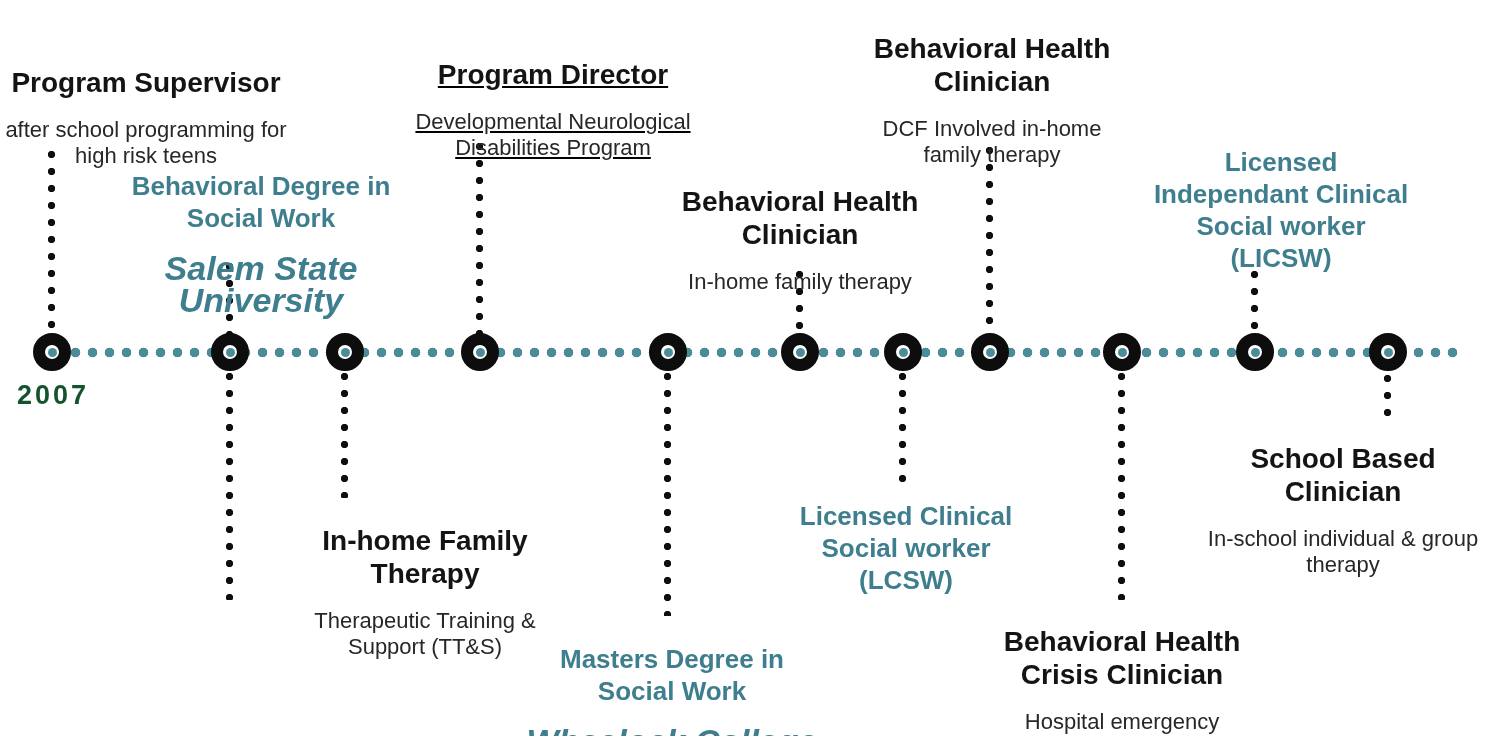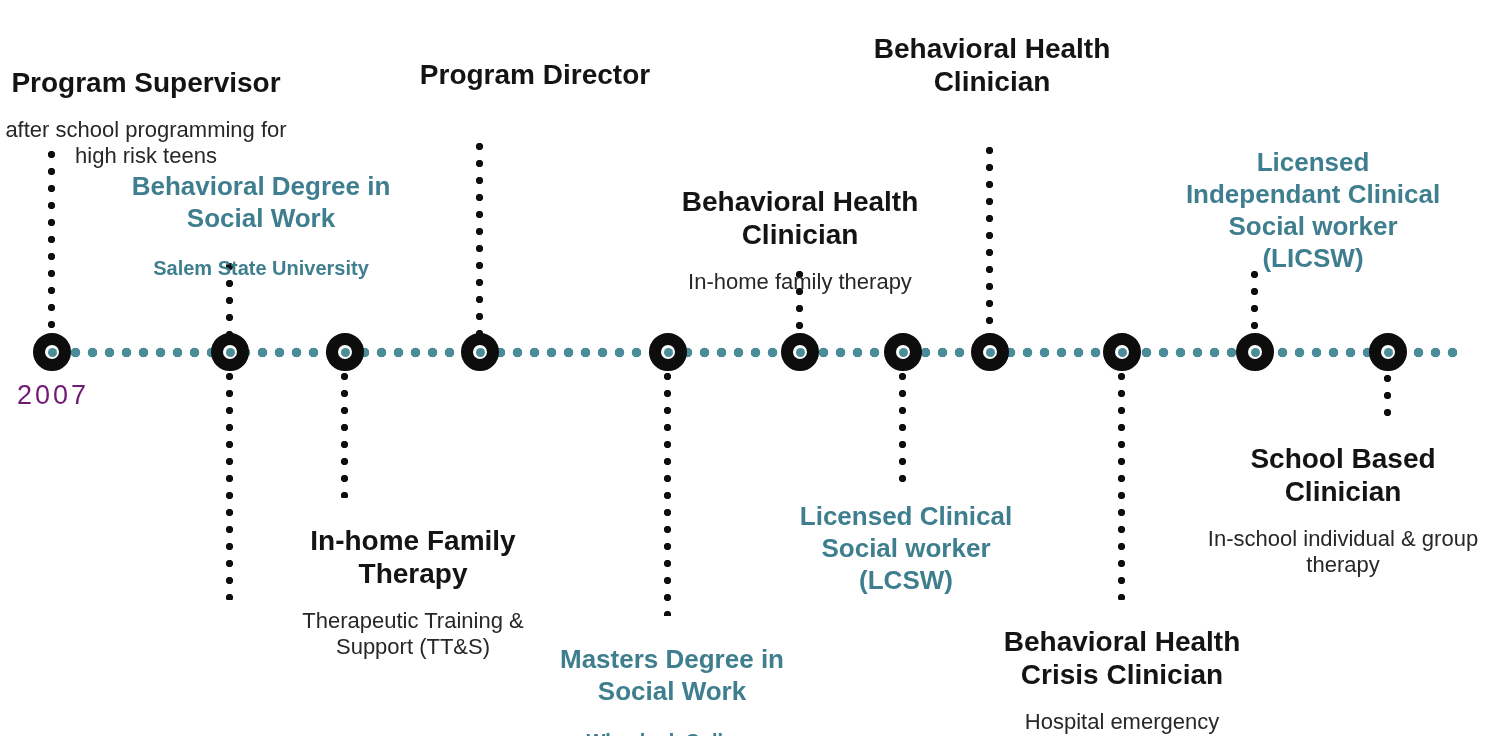--- a/index.html
+++ b/index.html
@@ -67,30 +67,31 @@
     line-height:26px;
     color:var(--sub-ink);
   }
   .label.teal .title{
     color:var(--teal);
     font-size:26px;
     line-height:32px;
   }
   .label.teal .italicline{
     font-weight:bold;
-    font-size:20px;
+    font-style:italic;
+    font-size:34px;
     line-height:32px;
     color:var(--teal);
   }
   .year{
     position:absolute;
-    font-weight:normal;
+    font-weight:bold;
     font-size:27px;
     letter-spacing:3px;
-    color:#701a75;
+    color:#14532d;
   }
 </style>
 </head>
 <body>
 
 <div class="canvas">
 
   <div class="axis" style="left:50px;top:347px;width:1408px;"></div>
 
   <div class="vdots" style="left:47px;top:146px;height:190px;"></div>
@@ -126,29 +127,31 @@
 high risk teens</div>
   </div>
 
   <div class="label teal" style="left:91px;top:152px;width:340px;">
     <div class="title">Behavioral Degree in
 Social Work</div>
     <div class="italicline">Salem State University</div>
   </div>
 
 
-  <div class="label" style="left:263px;top:506px;width:300px;">
+  <div class="label" style="left:275px;top:506px;width:300px;">
     <div class="title">In-home Family
 Therapy</div>
     <div class="sub">Therapeutic Training &amp;
 Support (TT&amp;S)</div>
   </div>
 
-  <div class="label" style="left:355px;top:40px;width:360px;">
+  <div class="label" style="left:373px;top:40px;width:360px;text-decoration:underline;">
     <div class="title">Program Director</div>
+    <div class="sub">Developmental Neurological
+Disabilities Program</div>
   </div>
 
   <div class="label teal" style="left:517px;top:625px;width:310px;">
     <div class="title">Masters Degree in
 Social Work</div>
     <div class="italicline">Wheelock College</div>
   </div>
 
   <div class="label" style="left:650px;top:167px;width:300px;">
     <div class="title">Behavioral Health
@@ -158,30 +161,32 @@
 
   <div class="label teal" style="left:756px;top:482px;width:300px;">
     <div class="title">Licensed Clinical
 Social worker
 (LCSW)</div>
   </div>
 
   <div class="label" style="left:842px;top:14px;width:300px;">
     <div class="title">Behavioral Health
 Clinician</div>
+    <div class="sub">DCF Involved in-home
+family therapy</div>
   </div>
 
   <div class="label" style="left:972px;top:607px;width:300px;">
     <div class="title">Behavioral Health
 Crisis Clinician</div>
     <div class="sub">Hospital emergency
 services</div>
   </div>
 
-  <div class="label teal" style="left:1148px;top:128px;width:330px;text-align:center;">
+  <div class="label teal" style="left:1116px;top:128px;width:330px;text-align:center;">
     <div class="title">Licensed
 Independant Clinical
 Social worker
 (LICSW)</div>
   </div>
 
   <div class="label" style="left:1173px;top:424px;width:340px;">
     <div class="title">School Based
 Clinician</div>
     <div class="sub">In-school individual &amp; group

